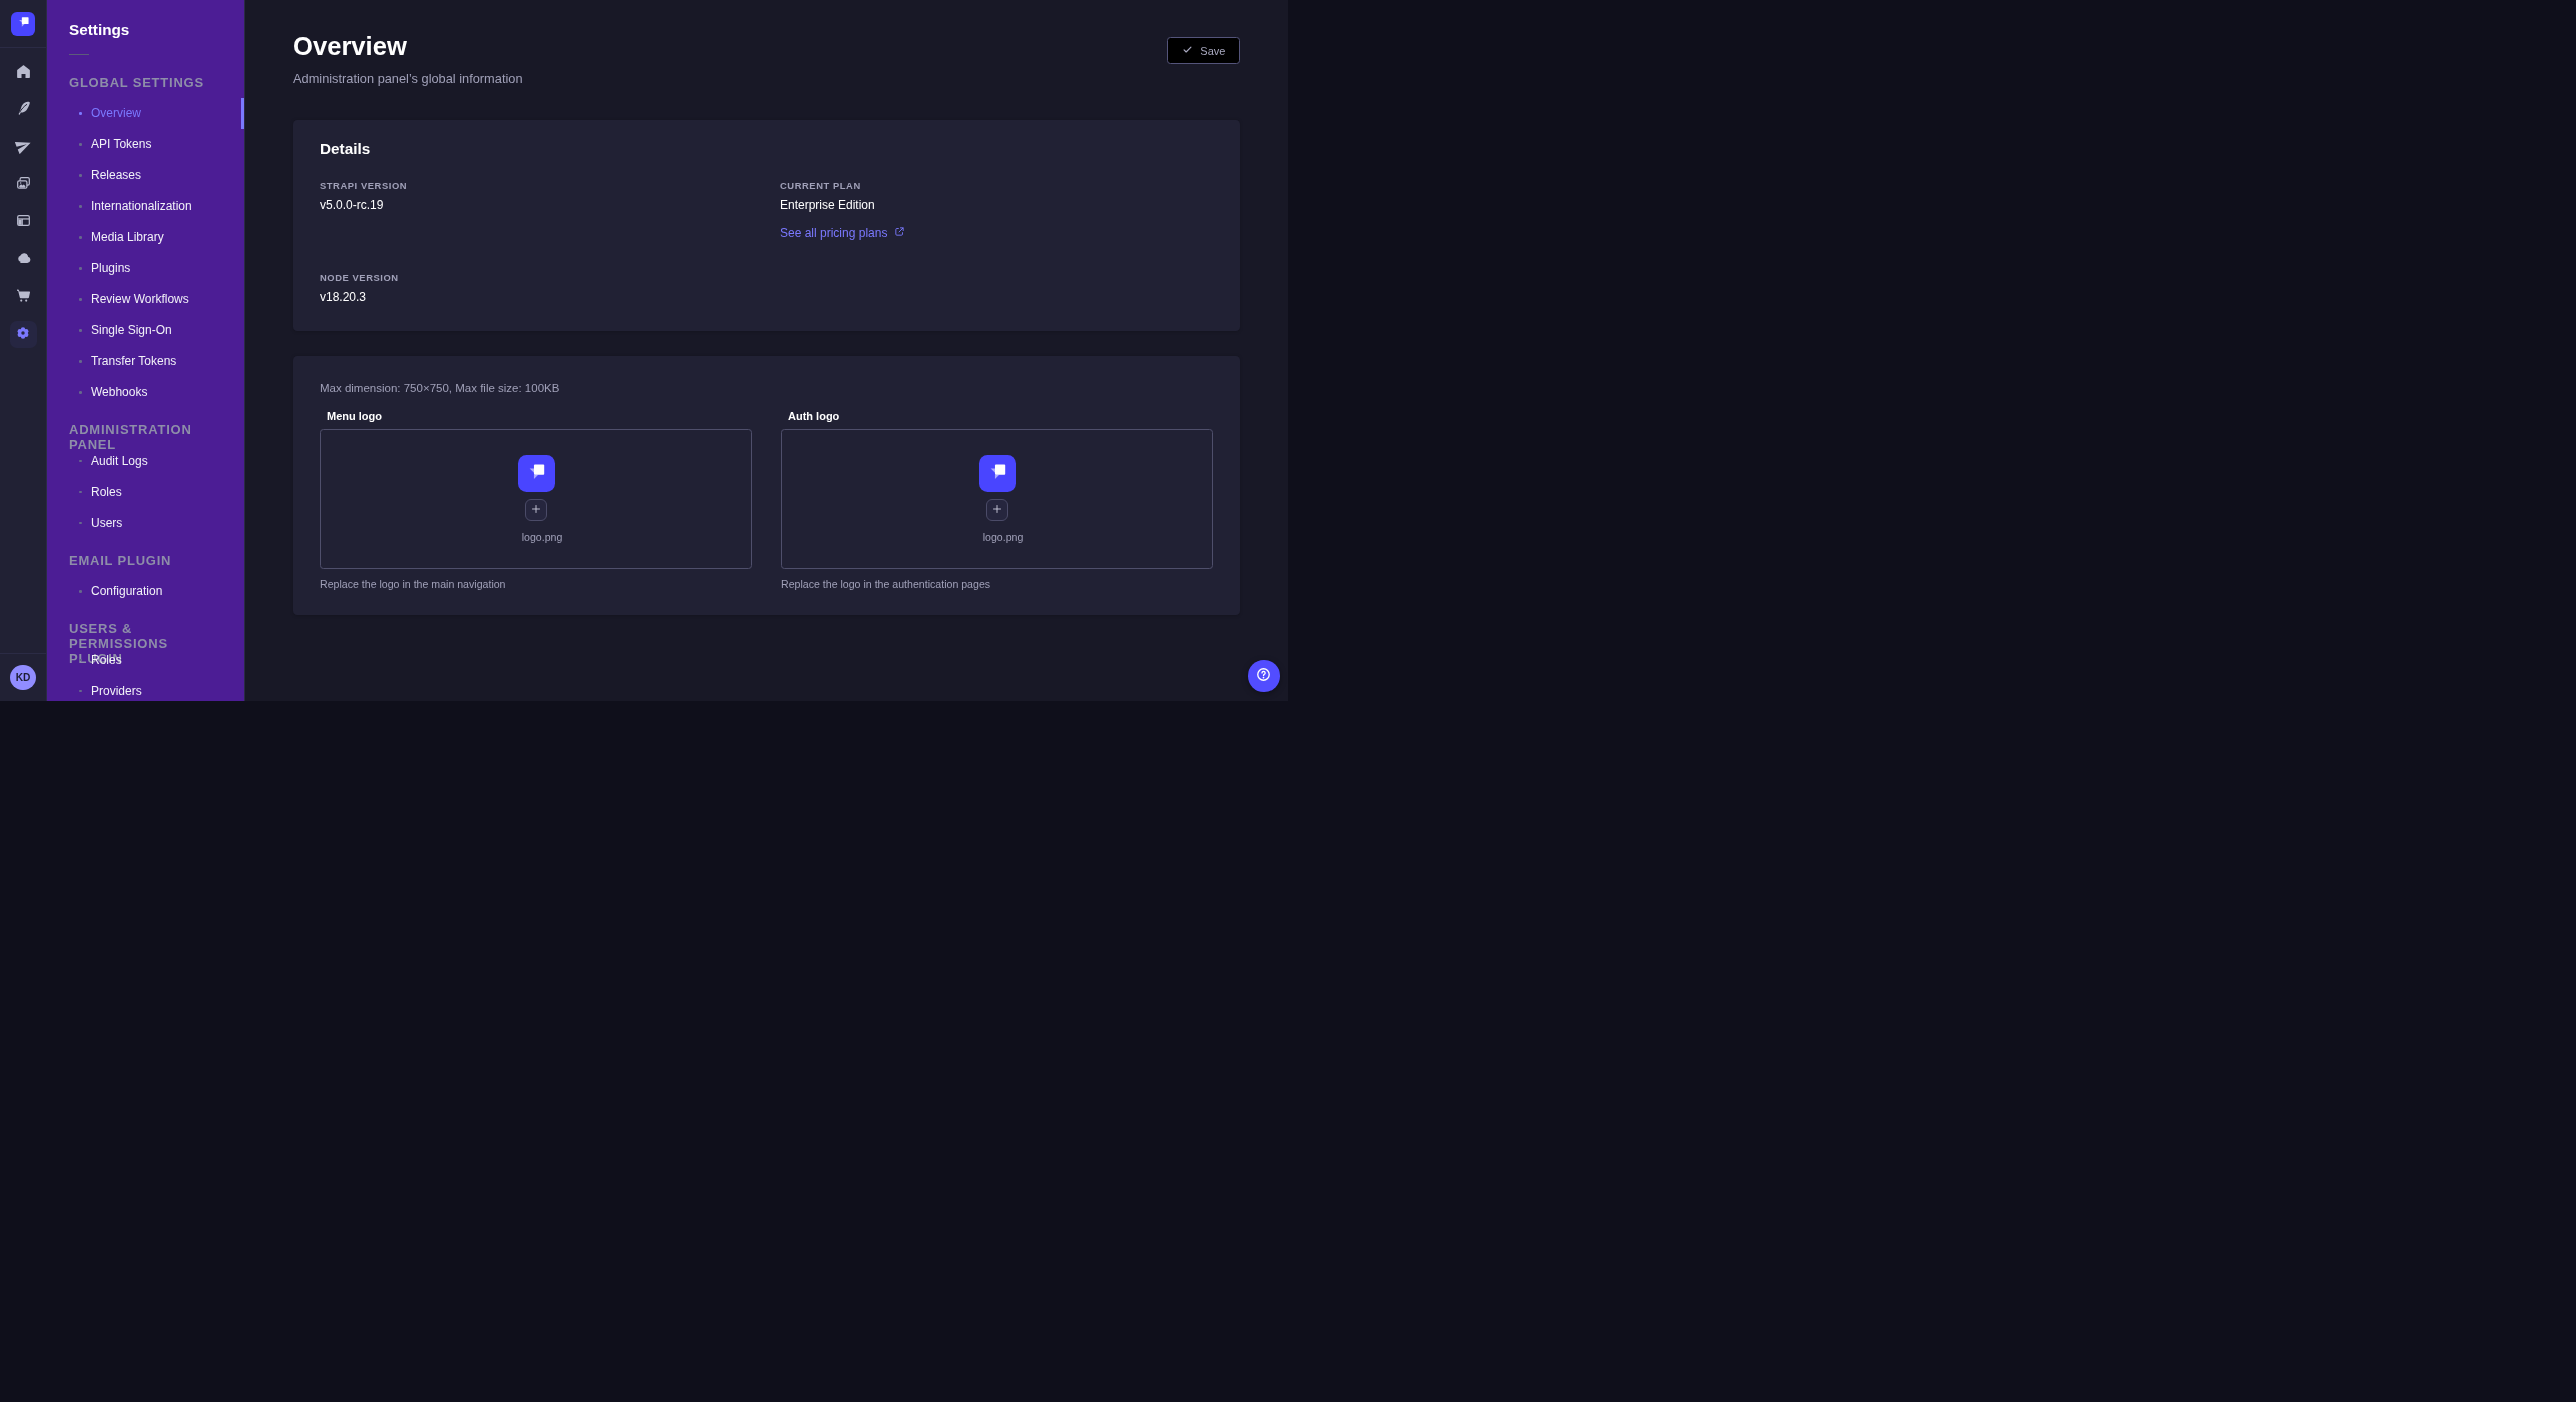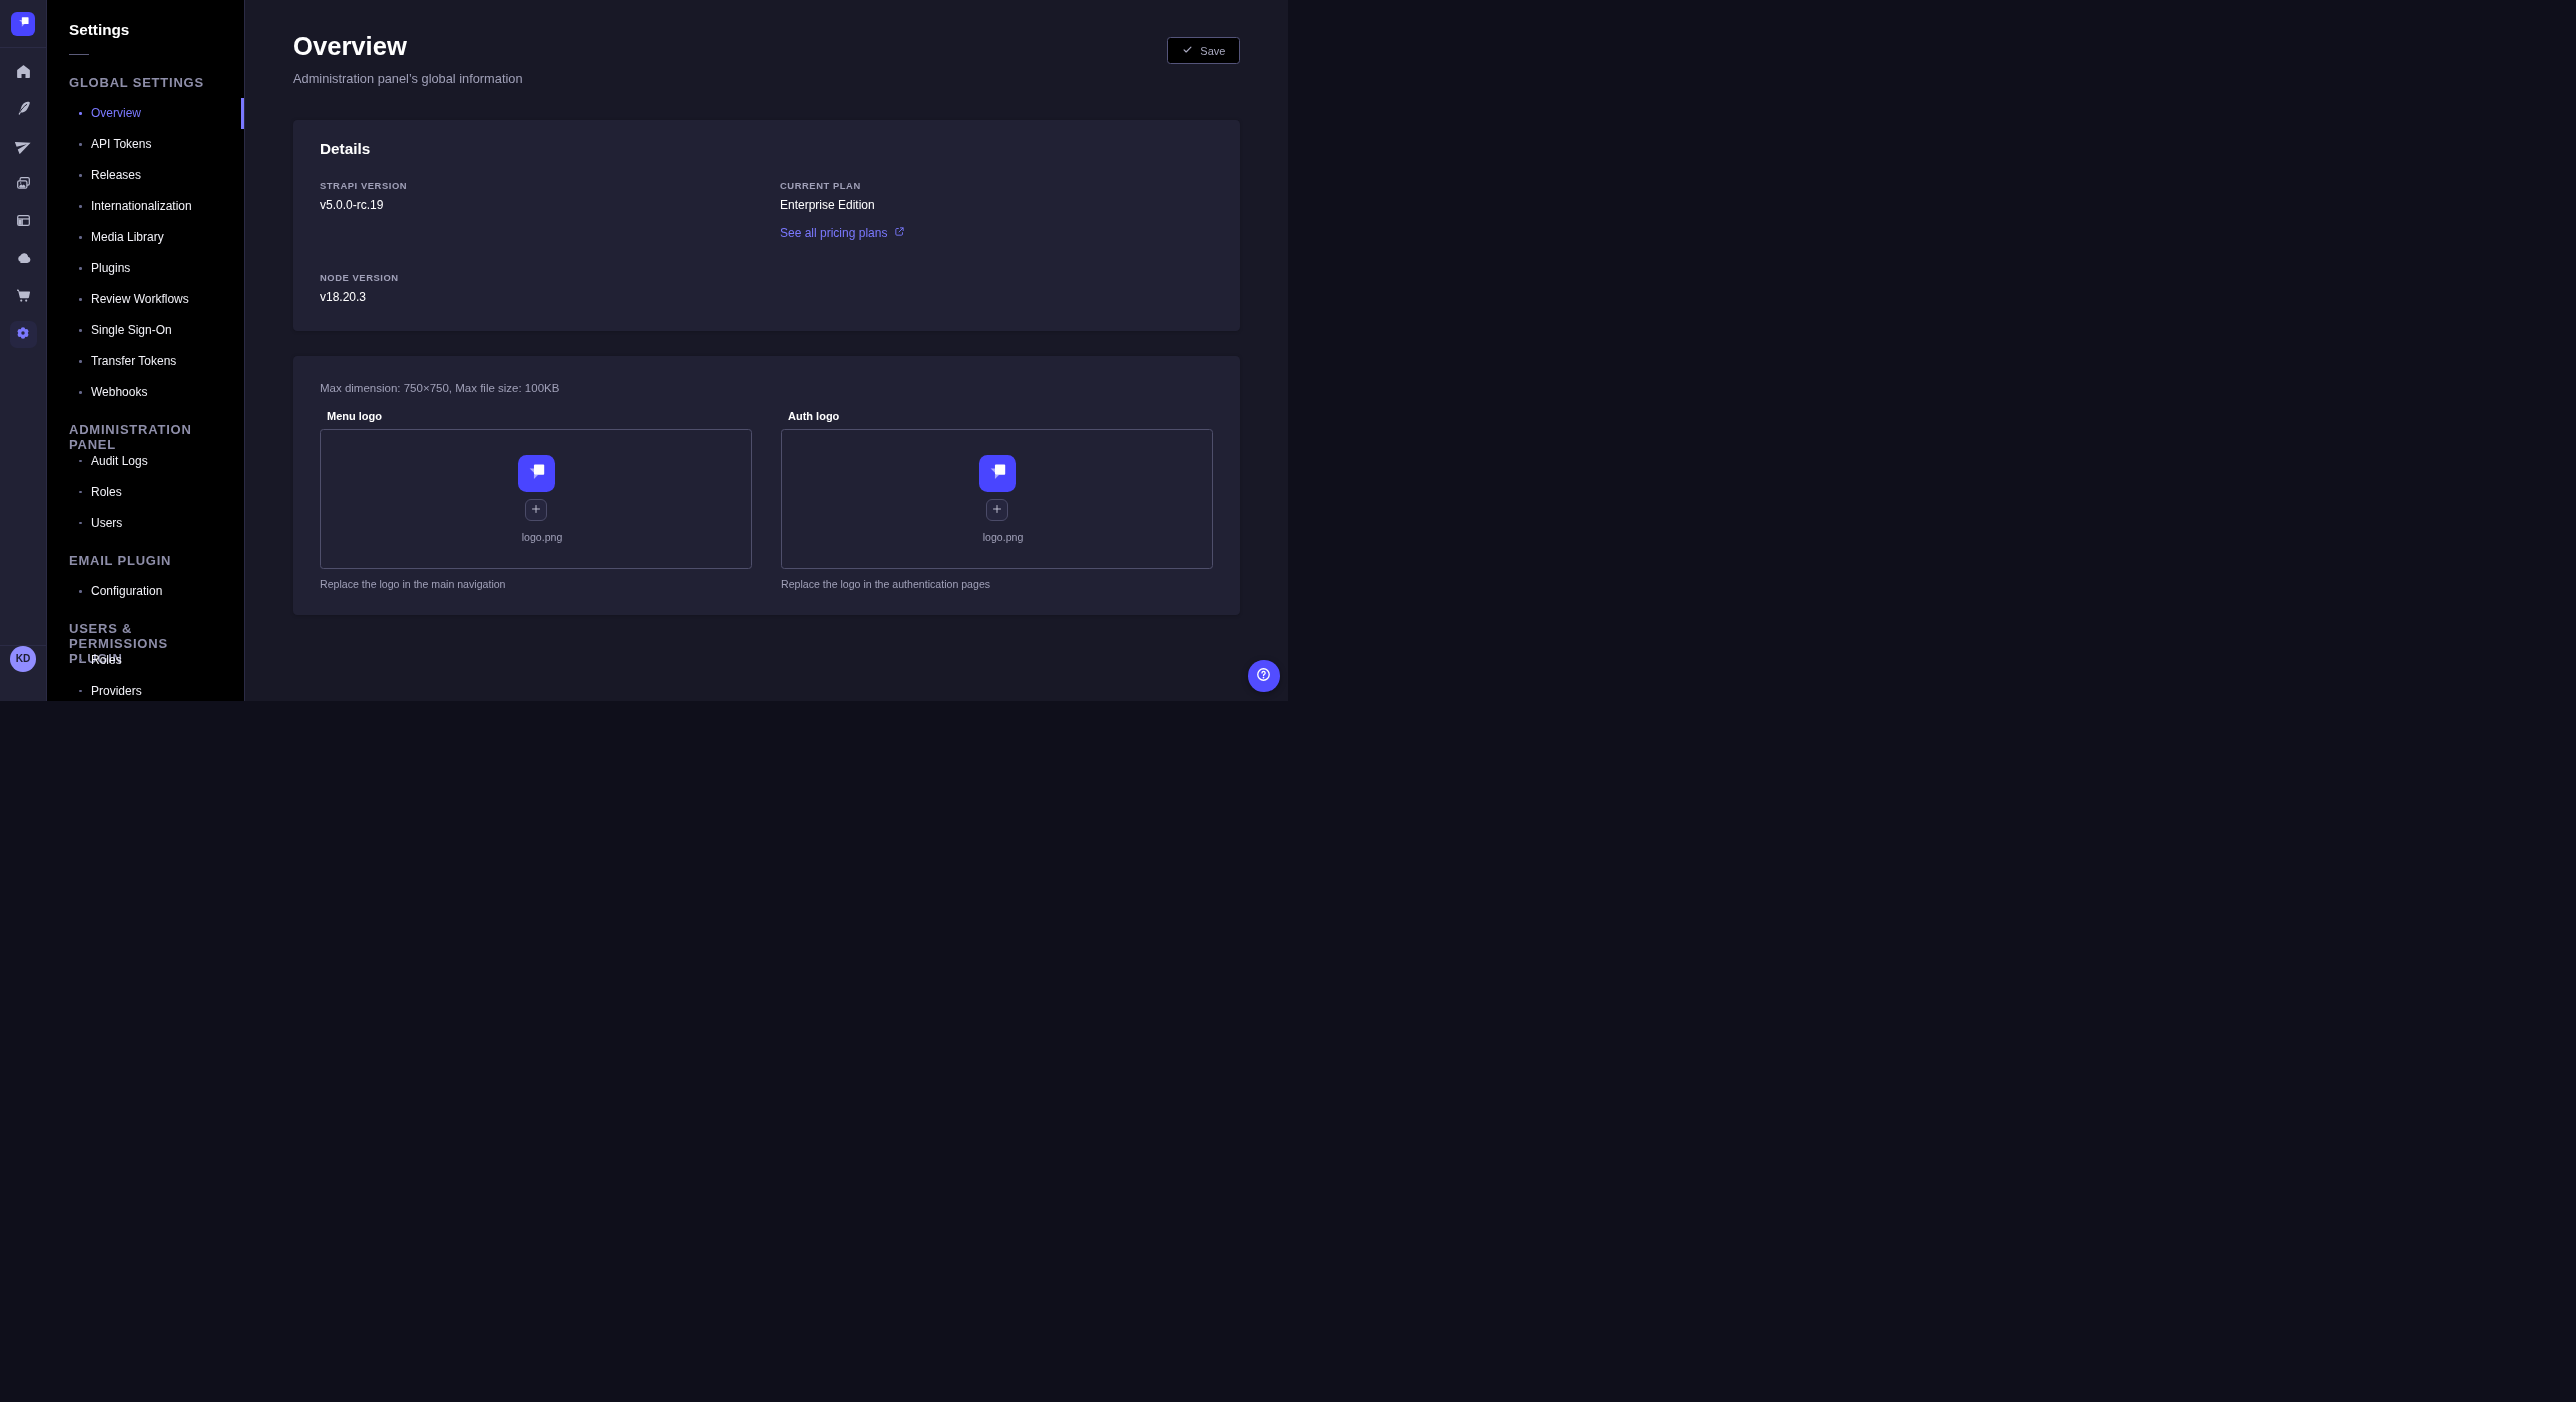--- a/index.html
+++ b/index.html
@@ -6,25 +6,25 @@
   *{box-sizing:border-box;font-family:"Liberation Sans",sans-serif;}
   .app{position:relative;width:1288px;height:701px;background:#181826;overflow:hidden;display:flex;}
 
   
   .rail{width:47px;flex:0 0 47px;background:#212134;border-right:0.9px solid #2b2b45;display:flex;flex-direction:column;align-items:center;position:relative;}
   .logo-tile{width:24px;height:24px;margin-top:12px;border-radius:6px;background:#4945ff;display:flex;align-items:center;justify-content:center;cursor:pointer;}
   .rail-sep{width:47px;height:0.9px;background:#2b2b45;margin-top:11px;}
   .rail-nav{margin-top:14.5px;display:flex;flex-direction:column;align-items:center;gap:17px;}
   .rslot{width:27px;height:20.4px;display:flex;align-items:center;justify-content:center;color:#b9bbce;cursor:pointer;background:none;border:none;padding:0;}
   .rslot.active{width:27px;height:27px;margin:-3.4px 0;background:#262642;border-radius:6.8px;}
-  .rail-bottom{position:absolute;left:0;right:0;bottom:0;height:56px;border-top:0.9px solid #2b2b45;display:flex;align-items:flex-start;justify-content:center;}
+  .rail-bottom{position:absolute;left:0;right:0;bottom:0;height:48px;border-top:0.9px solid #2b2b45;display:flex;align-items:center;justify-content:center;}
   .avatar{width:25.6px;height:25.6px;border-radius:50%;background:#918dff;color:#1d1d32;font-size:10.2px;font-weight:bold;display:flex;align-items:center;justify-content:center;cursor:pointer;}
 
   
-  .subnav{width:198px;flex:0 0 198px;background:#000000;border-right:0.9px solid #2b2b45;position:relative;overflow:hidden;}
+  .subnav{width:198px;flex:0 0 198px;background:#4c1d95;border-right:0.9px solid #2b2b45;position:relative;overflow:hidden;}
   .subnav-title{margin:21px 0 0 22px;font-size:15.3px;font-weight:bold;color:#ffffff;}
   .title-rule{width:20.4px;border:none;border-top:0.9px solid #5c5c7a;margin:14.5px 0 0 22px;}
   .sec-header{margin:14.5px 22px 0;font-size:13px;font-weight:bold;letter-spacing:.06em;color:#8e8ea9;height:11px;}
   .sec-header.first{margin-top:20.4px;}
   .subnav ul{list-style:none;margin:12px 0 0;padding:0;}
   .item{height:31px;display:flex;align-items:center;padding-left:32px;position:relative;font-size:12px;color:#f2f2f8;cursor:pointer;}
   .dot{width:2.6px;height:2.6px;border-radius:50%;background:#66688c;margin-right:9.4px;flex:0 0 2.6px;}
   .item.active{color:#7b79ff;}
   .item.active .dot{background:#7b79ff;}
   .indicator{position:absolute;right:0;top:0;width:2.6px;height:31px;background:#7b79ff;}

